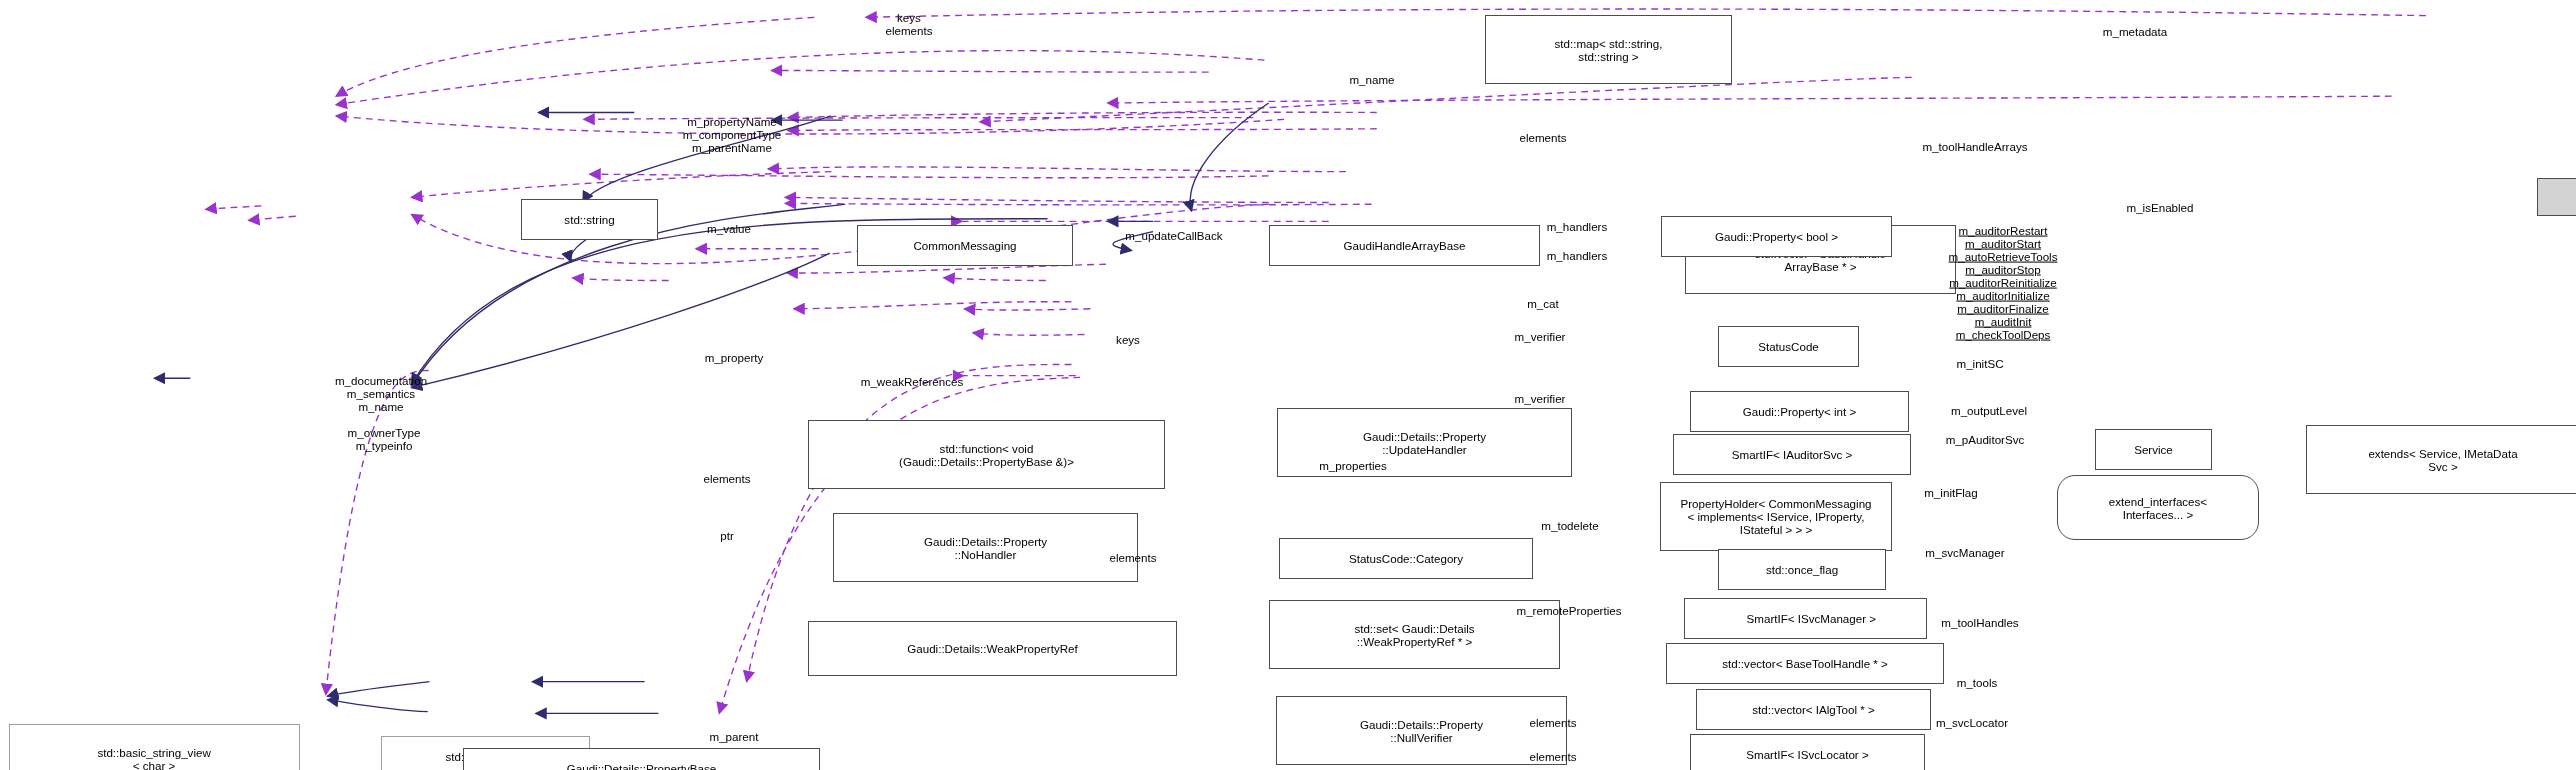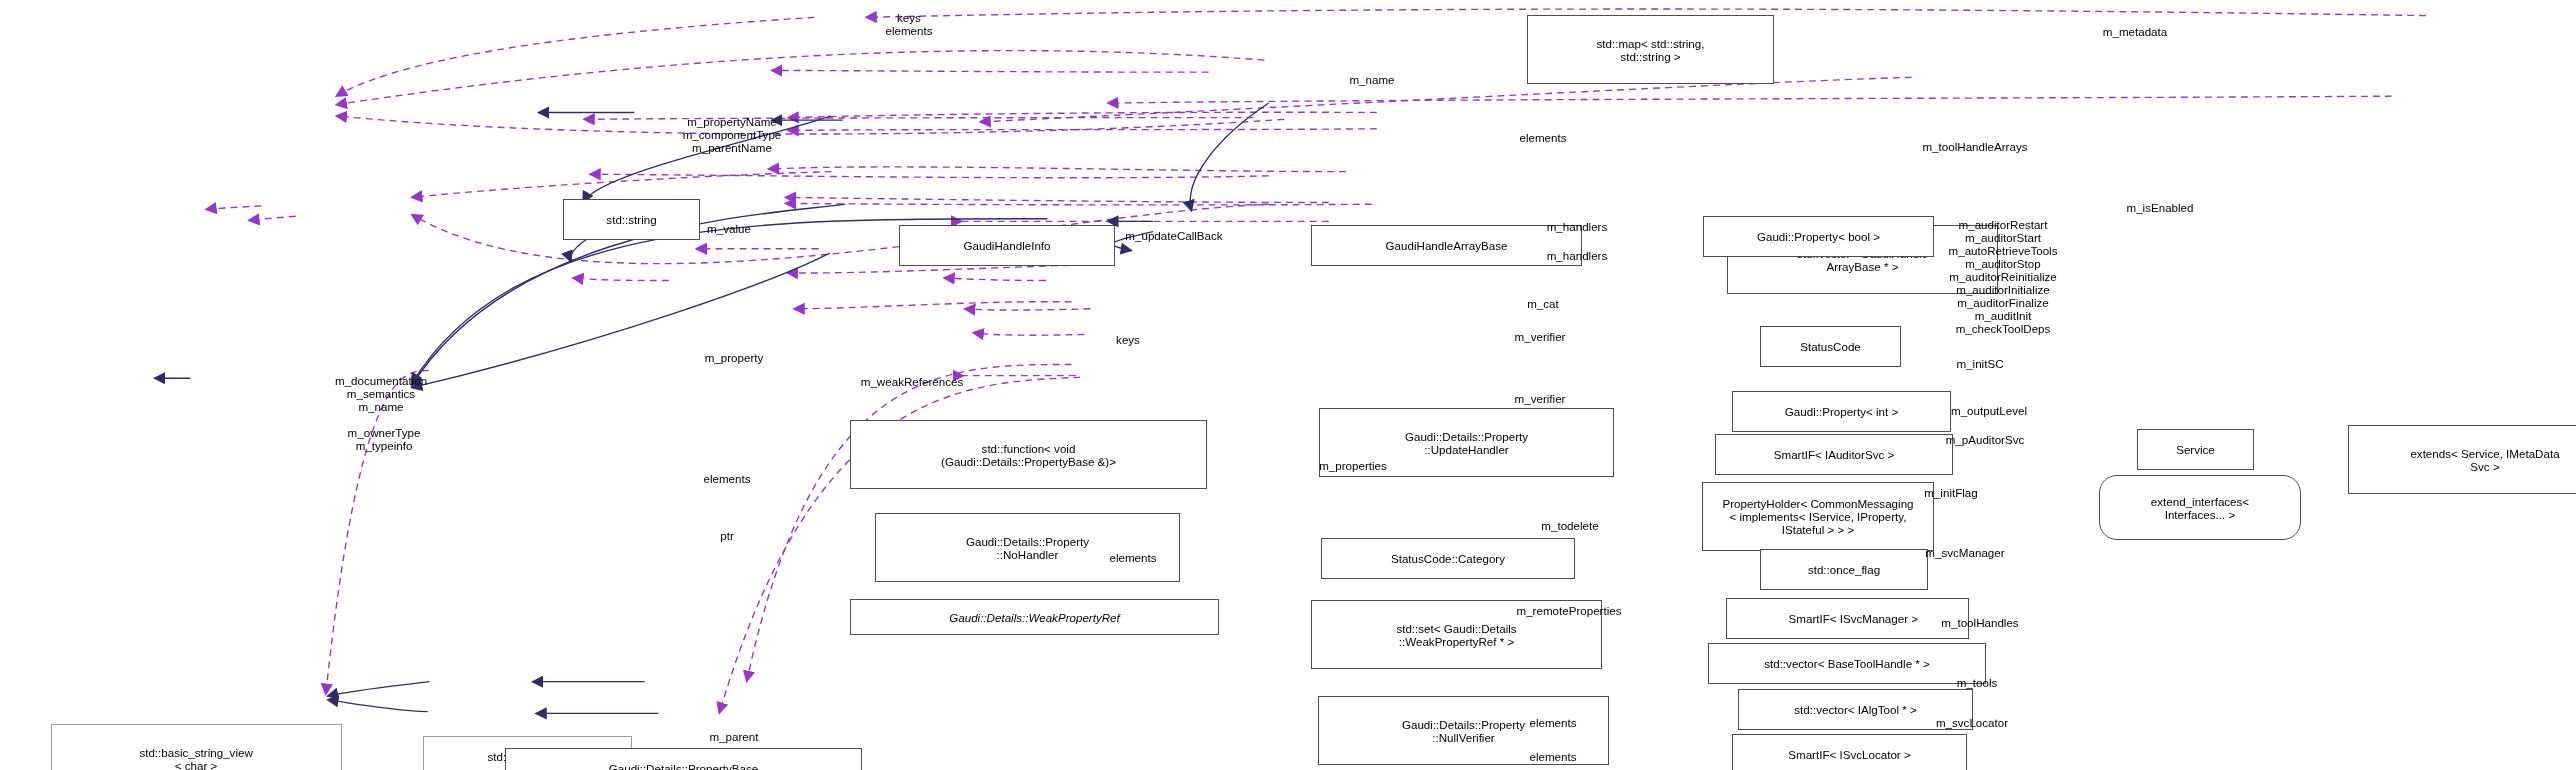--- a/index.html
+++ b/index.html
@@ -1,21 +1,21 @@
 <!DOCTYPE html>
 <html style="font-size:13.7px"><head>
 <meta charset="utf-8">
 <style>
   html,body{margin:0;padding:0;background:#ffffff;}
   body{font-family:"Liberation Sans","DejaVu Sans",sans-serif;}
   #canvas{position:relative;width:2576px;height:771px;background:#fff;overflow:hidden;}
   svg#edges{position:absolute;left:0;top:0;width:2576px;height:771px;pointer-events:none;}
   .node{position:absolute;box-sizing:border-box;border:0.9px solid #4d4d4d;background:#fff;
         display:flex;align-items:center;justify-content:center;text-align:center;
-        font-size:11.6px;line-height:1.12;color:#000;padding:0.9px 3.4px;white-space:pre-line;margin-left:42px;}
+        font-size:11.6px;line-height:1.12;color:#000;padding:0.9px 3.4px;white-space:pre-line;}
   .node.thin{border:0.9px solid #9e9e9e;}
   .node.hl{background:#d3d3d3;border:0.9px solid #4d4d4d;}
   .elabel{position:absolute;font-size:11.6px;color:#000;white-space:pre-line;text-align:center;
           line-height:1.12;transform:translate(-50%,-50%);}
 </style>
 </head>
 <body>
 
 <div id="canvas">
   <svg id="edges" viewBox="0 0 3005 899">
@@ -76,26 +76,26 @@
       <path d="M499,830 C450,828 410,820 382,816"></path>
       <path d="M752,795 L621,795"></path>
       <path d="M768,832 L625,832"></path>
     </g>
   </svg>
 <div class="node thin" style="left: 8.6px; top: 724px; width: 291px; height: 69px;">std::basic_string_view
 &lt; char &gt;</div>
     <div class="node thin" style="left: 381px; top: 736px; width: 209px; height: 41px;">std::string_view</div>
     <div class="node" style="left: 463px; top: 748px; width: 357px; height: 41px;">Gaudi::Details::PropertyBase</div>
     <div class="node" style="left: 521px; top: 199px; width: 137px; height: 41px;">std::string</div>
-    <div class="node" style="left: 857px; top: 225px; width: 216px; height: 41px;">GaudiHandleInfo</div>
+    <div class="node" style="left: 857px; top: 225px; width: 216px; height: 41px;">CommonMessaging</div>
     <div class="node" style="left: 808px; top: 420px; width: 357px; height: 69px;">std::function&lt; void
 (Gaudi::Details::PropertyBase &amp;)&gt;</div>
     <div class="node" style="left: 833px; top: 513px; width: 305px; height: 69px;">Gaudi::Details::Property
 ::NoHandler</div>
-    <div class="node" style="left: 808px; top: 599px; width: 369px; height: 36px; font-style: italic;">Gaudi::Details::WeakPropertyRef</div>
+    <div class="node" style="left: 808px; top: 621px; width: 369px; height: 55px;">Gaudi::Details::WeakPropertyRef</div>
     <div class="node" style="left: 1277px; top: 408px; width: 295px; height: 69px;">Gaudi::Details::Property
 ::UpdateHandler</div>
     <div class="node" style="left: 1279px; top: 538px; width: 254px; height: 41px;">StatusCode::Category</div>
     <div class="node" style="left: 1269px; top: 600px; width: 291px; height: 69px;">std::set&lt; Gaudi::Details
 ::WeakPropertyRef * &gt;</div>
     <div class="node" style="left: 1276px; top: 696px; width: 291px; height: 69px;">Gaudi::Details::Property
 ::NullVerifier</div>
     <div class="node" style="left: 1269px; top: 225px; width: 271px; height: 41px;">GaudiHandleArrayBase</div>
     <div class="node" style="left: 1485px; top: 15.4px; width: 247px; height: 69px;">std::map&lt; std::string,
 std::string &gt;</div>
@@ -126,21 +126,21 @@
     <div class="elabel" style="left: 732px; top: 134px;">m_propertyName
 m_componentType
 m_parentName</div>
     <div class="elabel" style="left: 1543px; top: 137px;">elements</div>
     <div class="elabel" style="left: 1975px; top: 146px;">m_toolHandleArrays</div>
     <div class="elabel" style="left: 2160px; top: 185px; margin-top: 22px;">m_isEnabled</div>
     <div class="elabel" style="left: 729px; top: 228px;">m_value</div>
     <div class="elabel" style="left: 1174px; top: 235px;">m_updateCallBack</div>
     <div class="elabel" style="left: 1577px; top: 226px;">m_handlers</div>
     <div class="elabel" style="left: 1577px; top: 255px;">m_handlers</div>
-    <div class="elabel" style="left: 2003px; top: 276px;">m_auditorRestart
+    <div class="elabel" style="left: 2003px; top: 282px; text-decoration: underline;">m_auditorRestart
 m_auditorStart
 m_autoRetrieveTools
 m_auditorStop
 m_auditorReinitialize
 m_auditorInitialize
 m_auditorFinalize
 m_auditInit
 m_checkToolDeps</div>
     <div class="elabel" style="left: 1543px; top: 303px;">m_cat</div>
     <div class="elabel" style="left: 1540px; top: 336px;">m_verifier</div>

